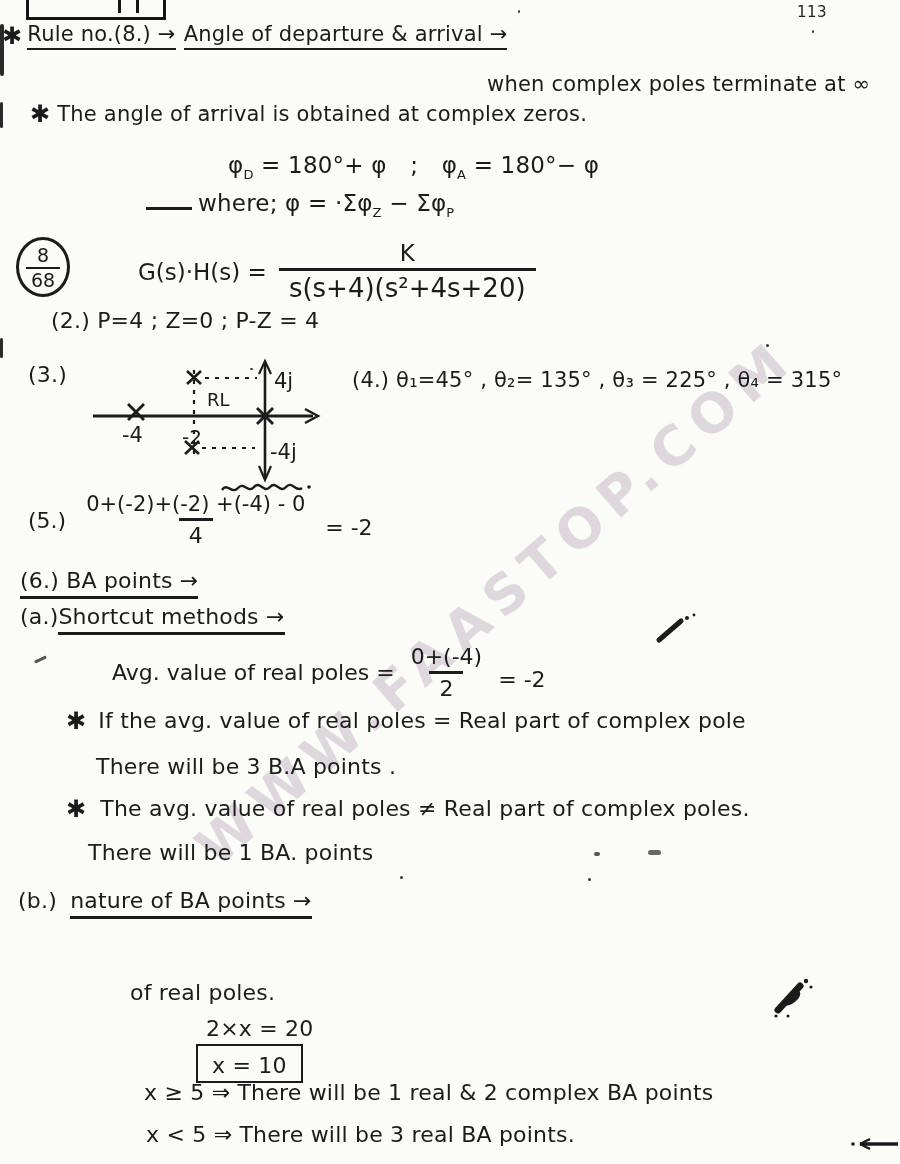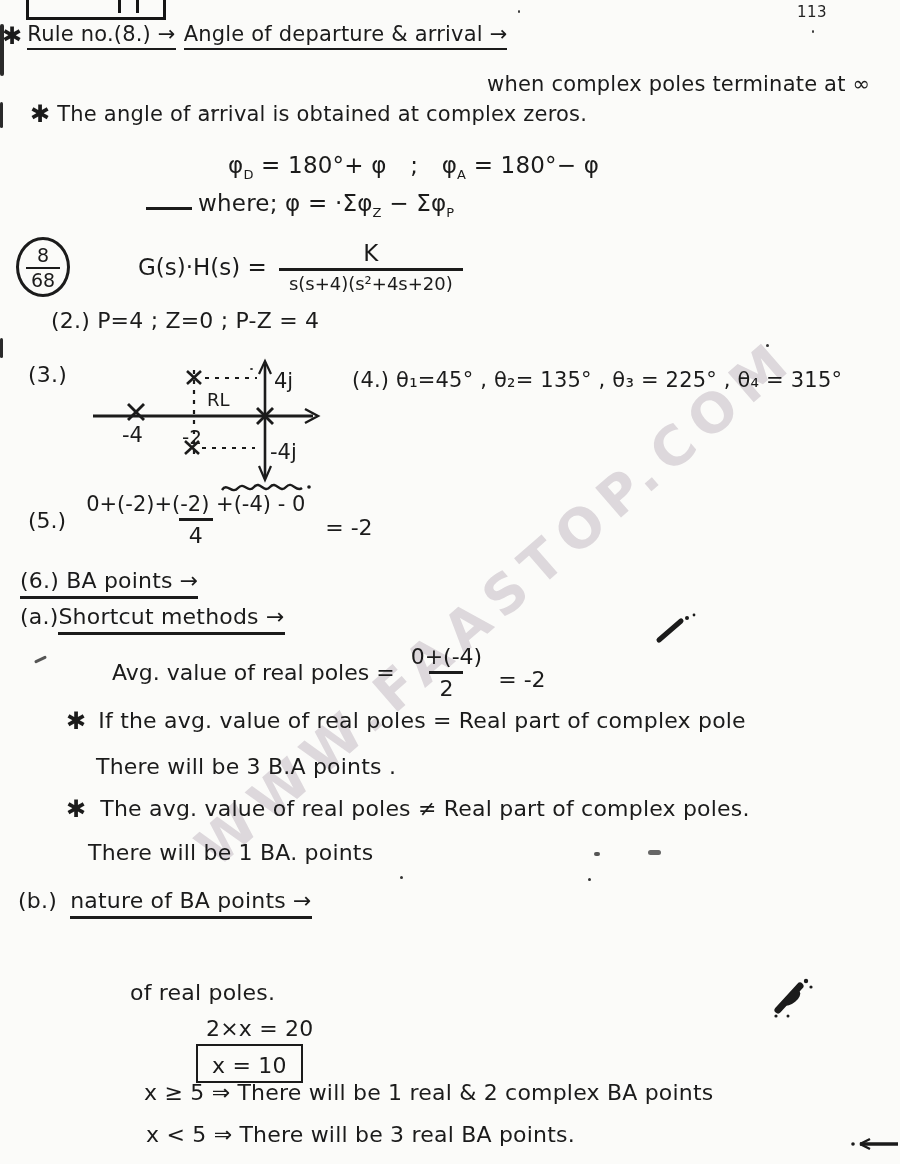--- a/index.html
+++ b/index.html
@@ -80,21 +80,21 @@
 
   <div class="abs badge" style="left:16px;top:237px;">
     <span class="top">8</span>
     <span class="bot">68</span>
   </div>
 
   <div class="abs row" style="left:138px;top:240px;gap:12px;font-size:23px;">
     <span>G(s)·H(s) =</span>
     <span class="frac">
       <span class="num">K</span>
-      <span class="den" style="font-size:18px;">s(s+4)(s²+4s+20)</span>
+      <span class="den" style="font-size:26px;">s(s+4)(s²+4s+20)</span>
     </span>
   </div>
 
   <div class="abs hw-lg" style="left:34px;top:308px;margin-left:17px;">(2.)  P=4 ;   Z=0  ;   P-Z = 4</div>
 
   <div class="abs hw-lg" style="left:28px;top:362px;">(3.)</div>
   <svg class="abs" style="left:85px;top:352px;" width="242" height="142" viewBox="0 0 242 142">
 
     <line class="ink" x1="8" y1="64" x2="228" y2="64" stroke-width="3.2"></line>
     <path class="ink" d="M220,57 L233,64 L220,71" stroke-width="2.4"></path>

